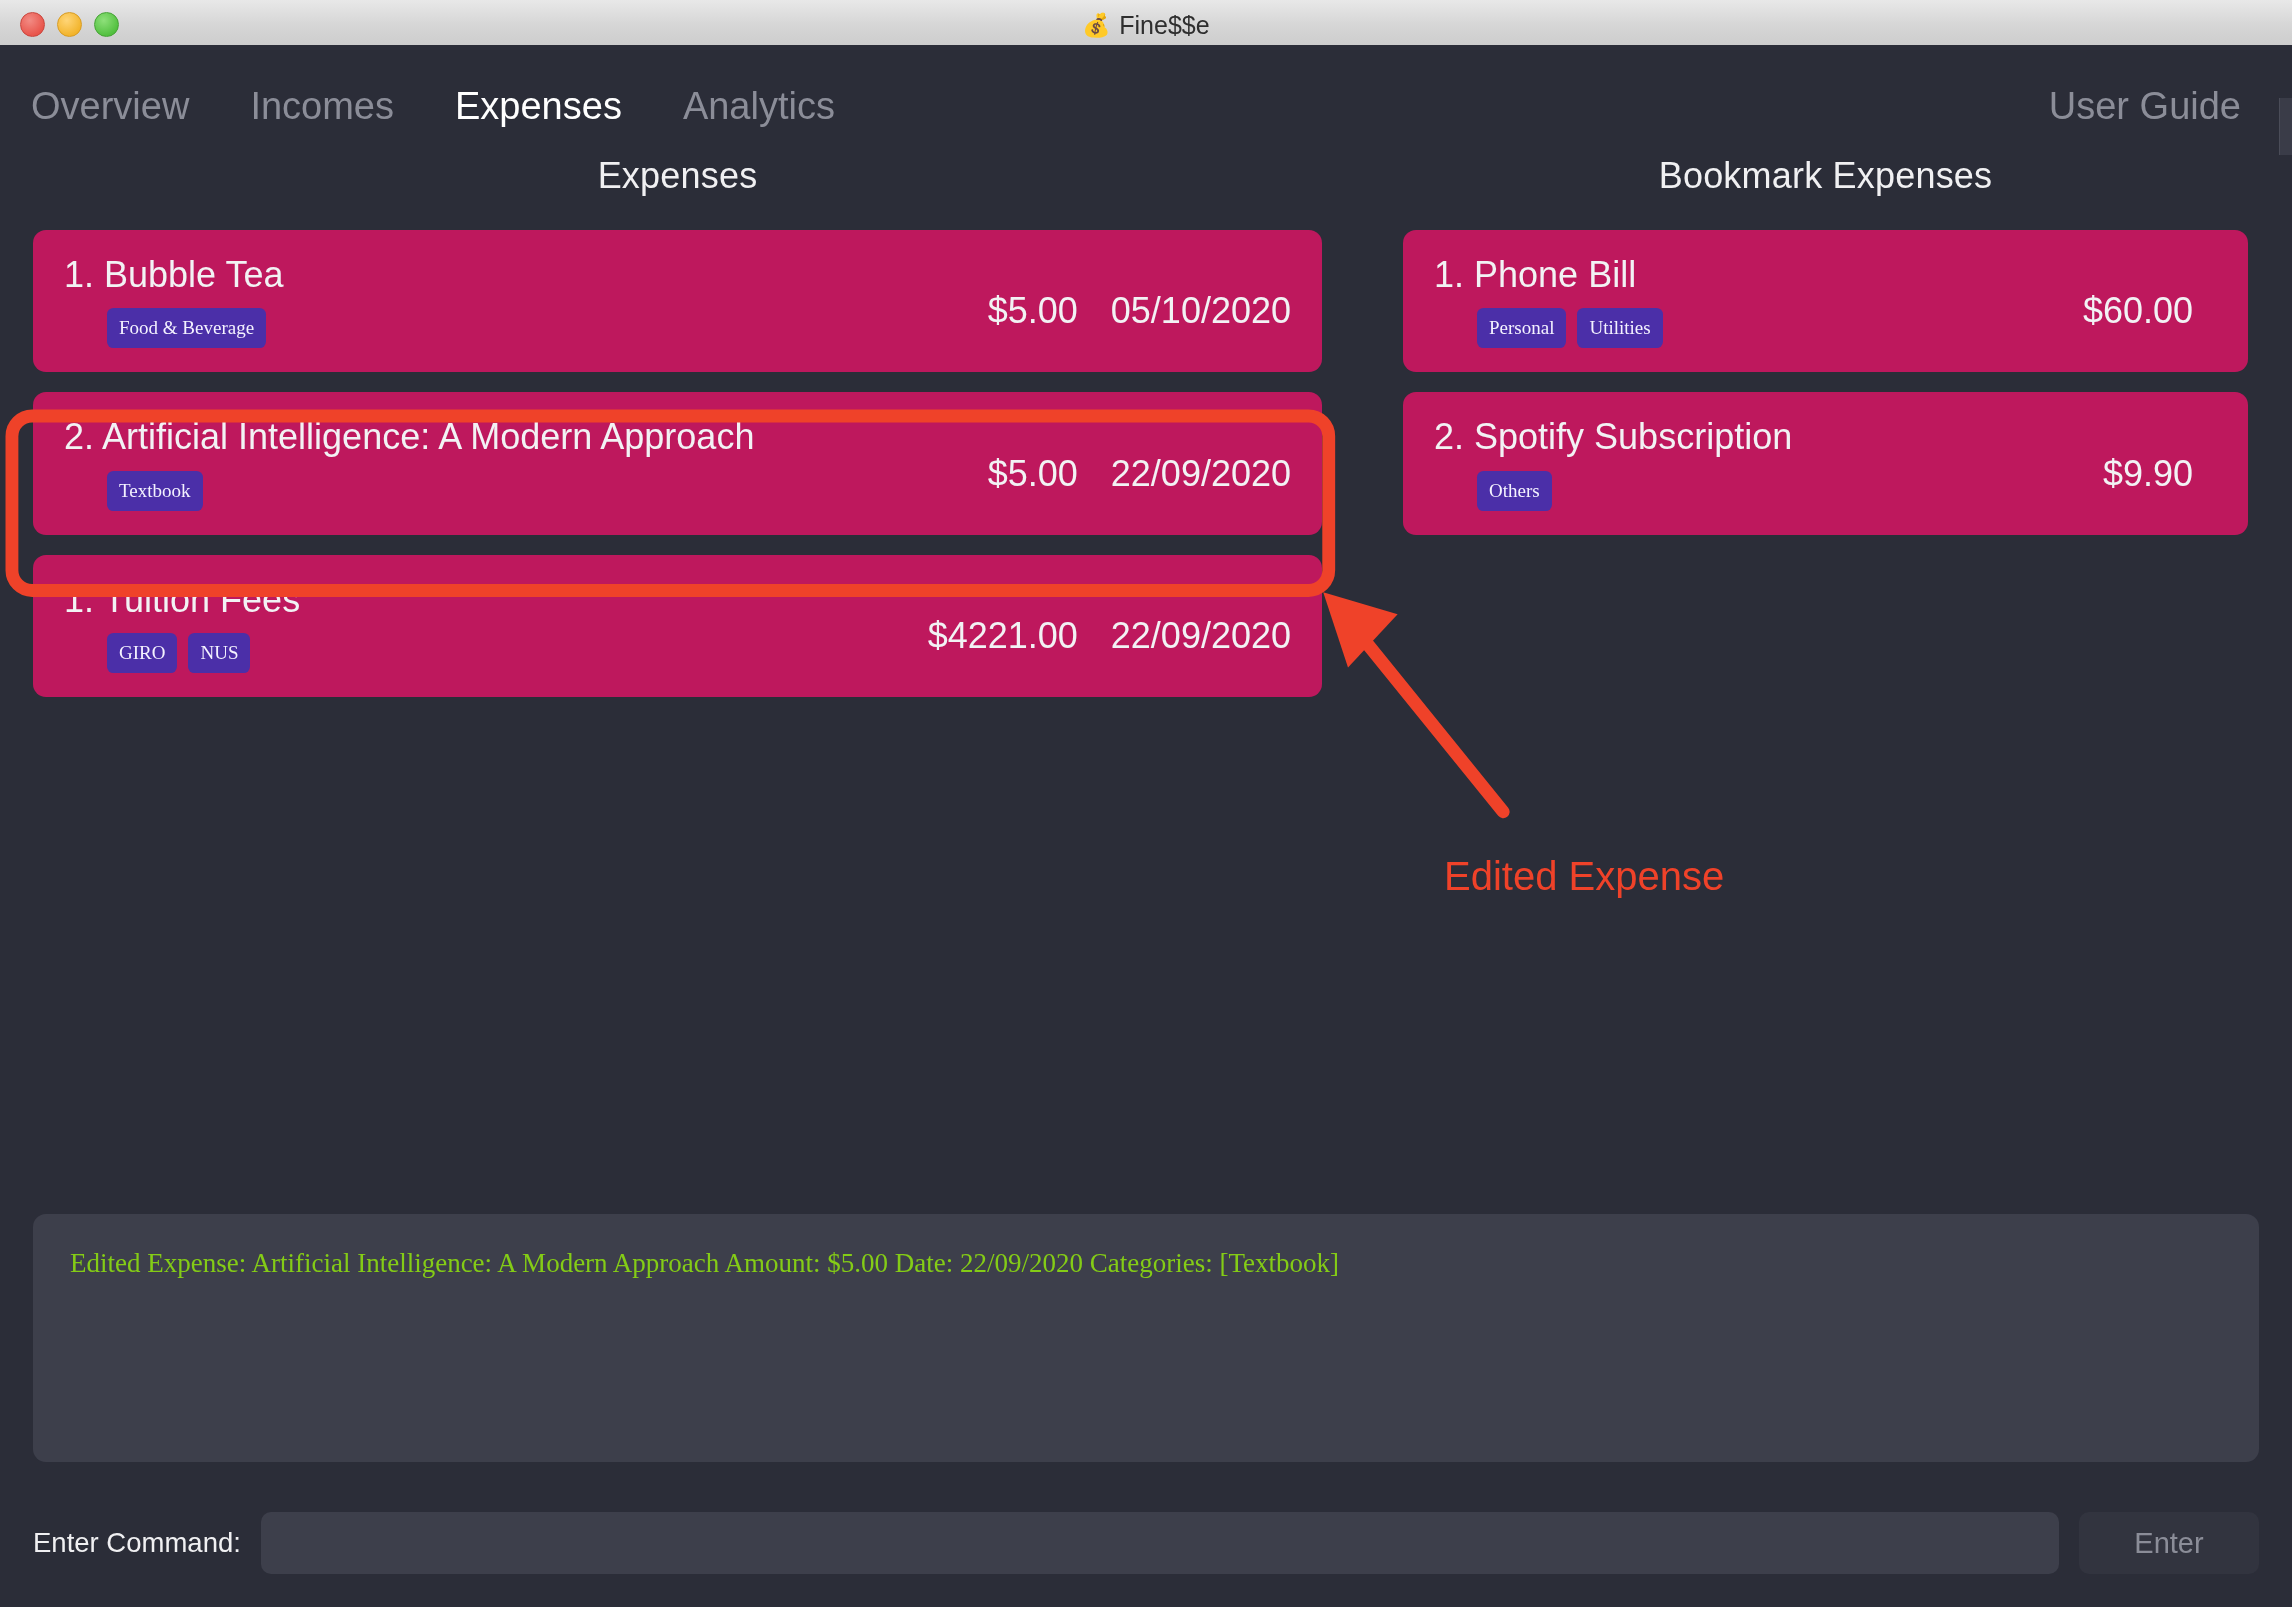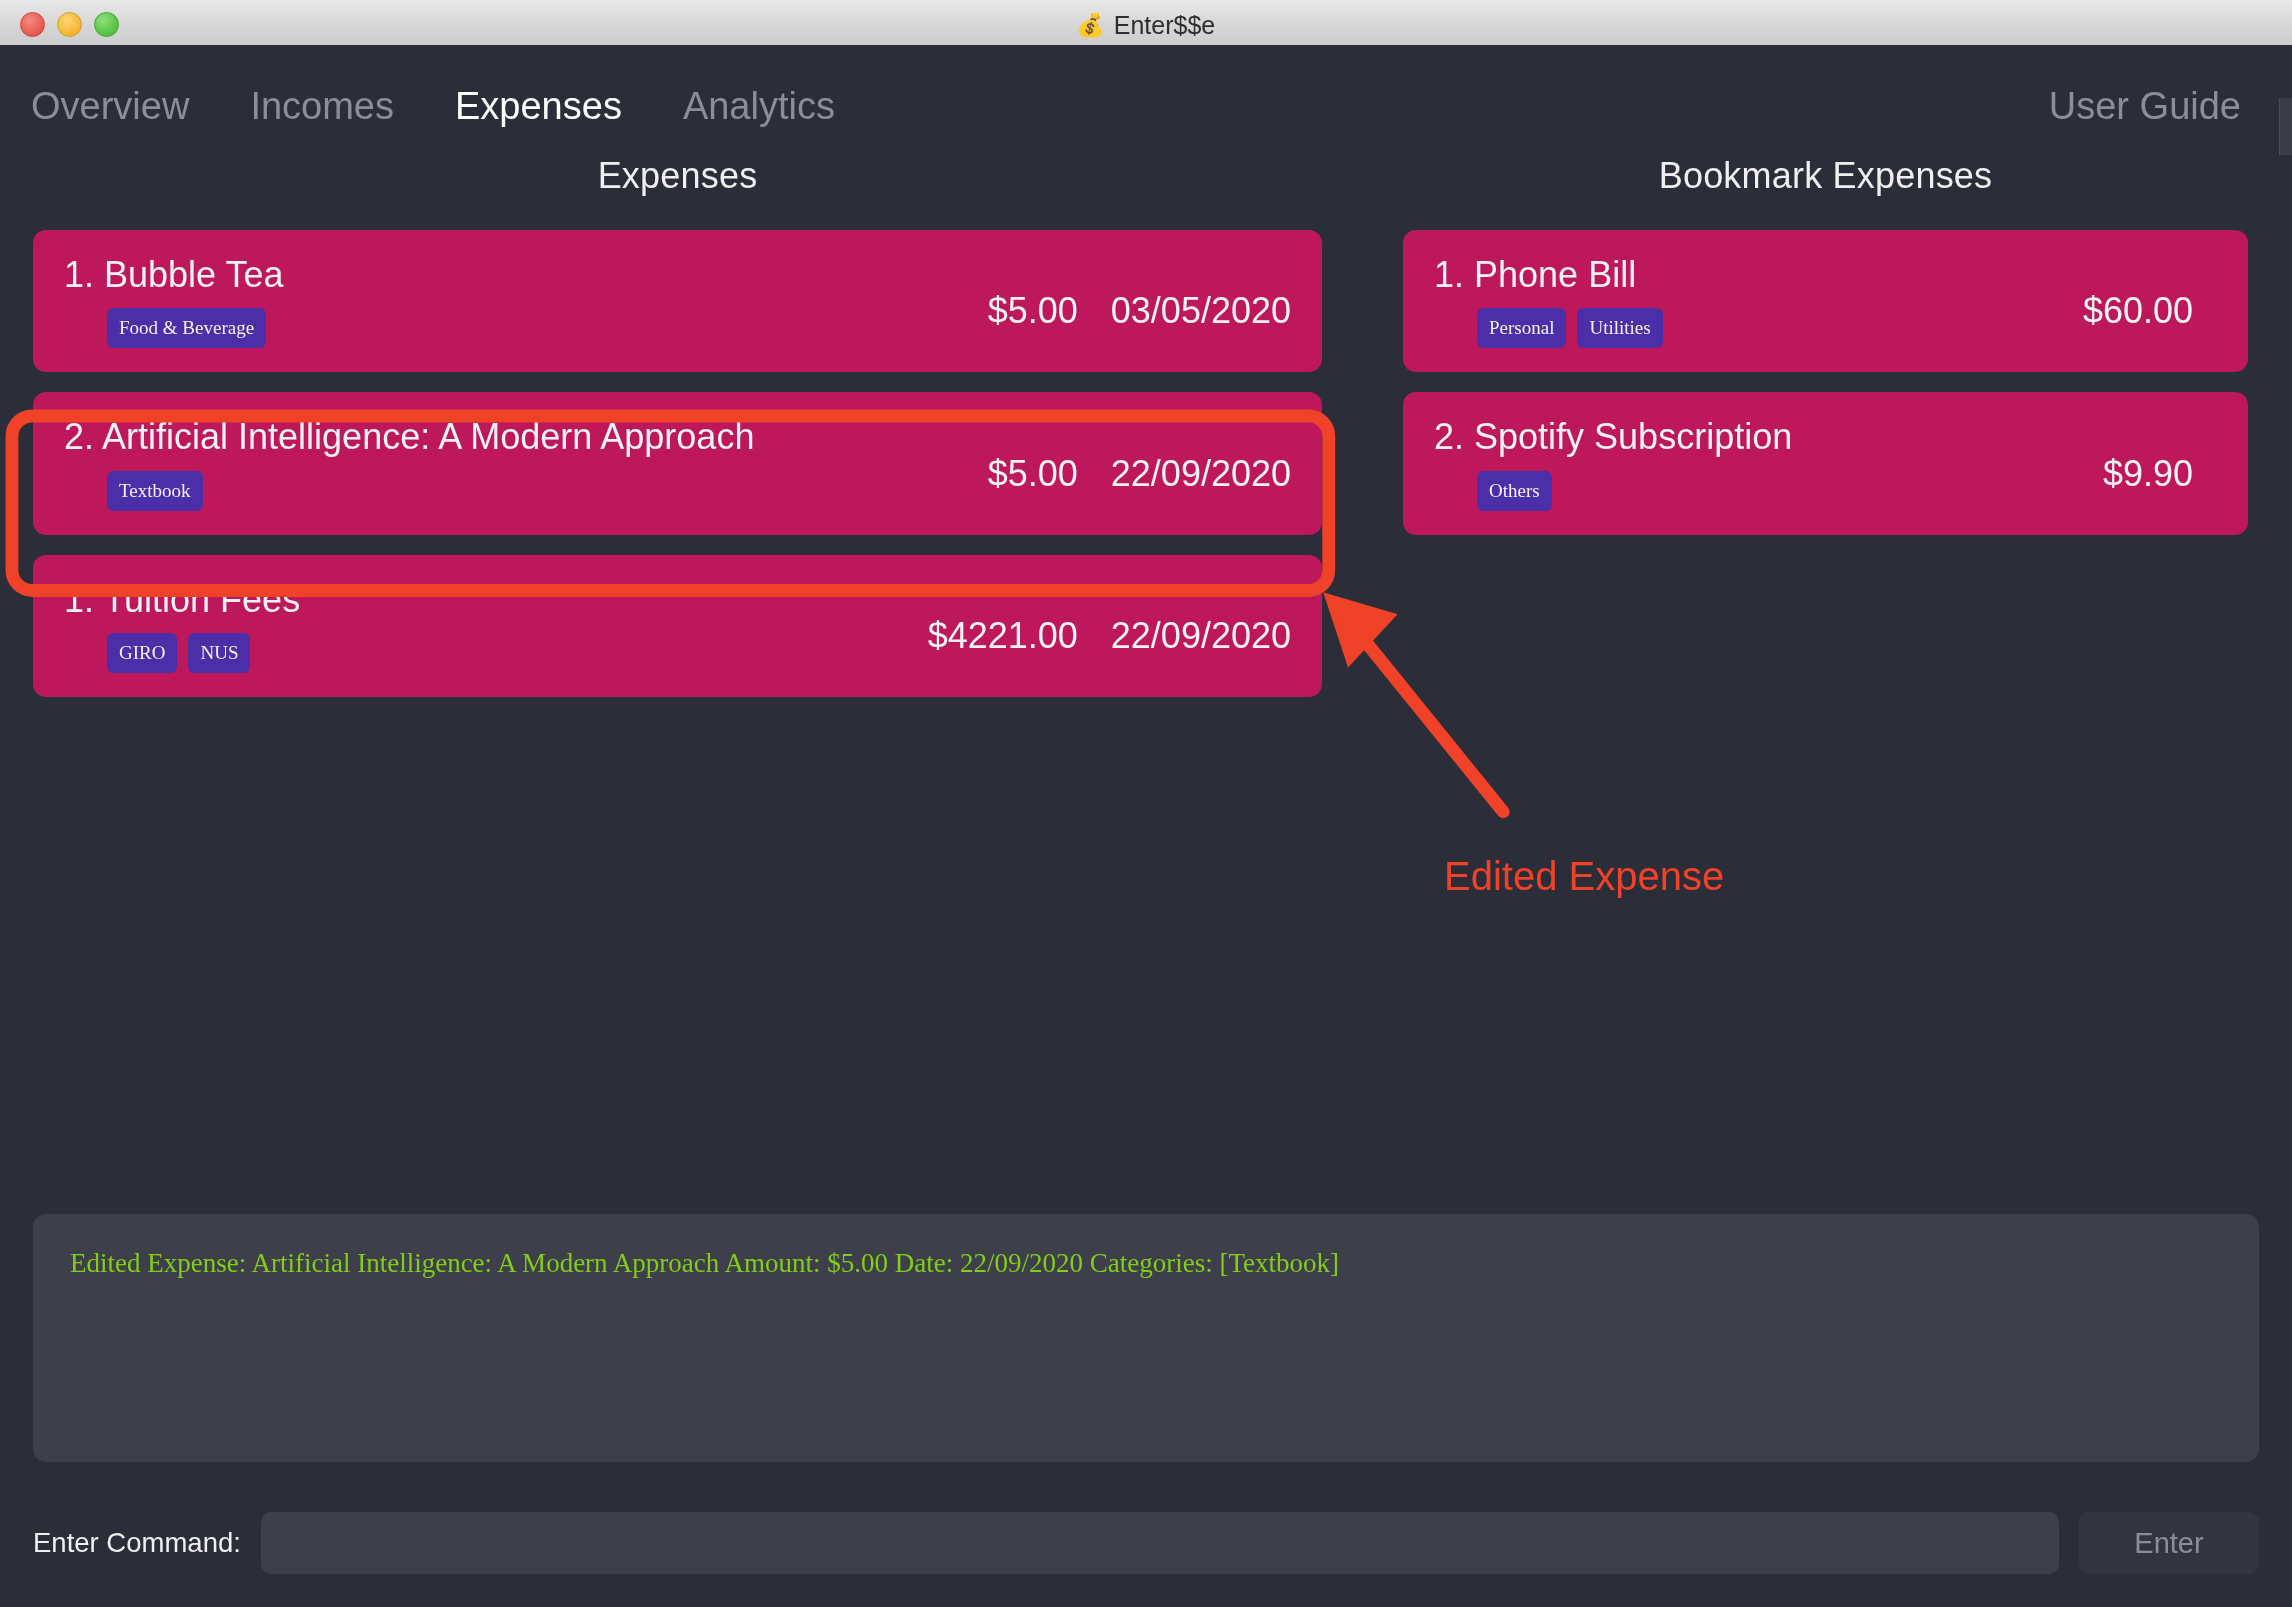--- a/index.html
+++ b/index.html
@@ -268,21 +268,21 @@
 <div id="app">
 
   <div class="titlebar">
     <div class="traffic">
       <div class="light red"></div>
       <div class="light yellow"></div>
       <div class="light green"></div>
     </div>
     <div class="win-title">
       <span class="bagicon">💰</span>
-      <span>Enter$$e</span>
+      <span>Fine$$e</span>
     </div>
   </div>
 
   <div class="appbody">
 
     <div class="navbar">
       <div class="nav-tabs">
         <div class="tab">Overview</div>
         <div class="tab">Incomes</div>
         <div class="tab active">Expenses</div>
@@ -297,21 +297,21 @@
 
       <div class="card">
         <div class="card-main">
           <div class="card-title">1. Bubble Tea</div>
           <div class="tagrow">
             <span class="tag">Food &amp; Beverage</span>
           </div>
         </div>
         <div class="card-right">
           <span class="amount">$5.00</span>
-          <span class="date">03/05/2020</span>
+          <span class="date">05/10/2020</span>
         </div>
       </div>
 
       <div class="card">
         <div class="card-main">
           <div class="card-title">2. Artificial Intelligence: A Modern Approach</div>
           <div class="tagrow">
             <span class="tag">Textbook</span>
           </div>
         </div>

